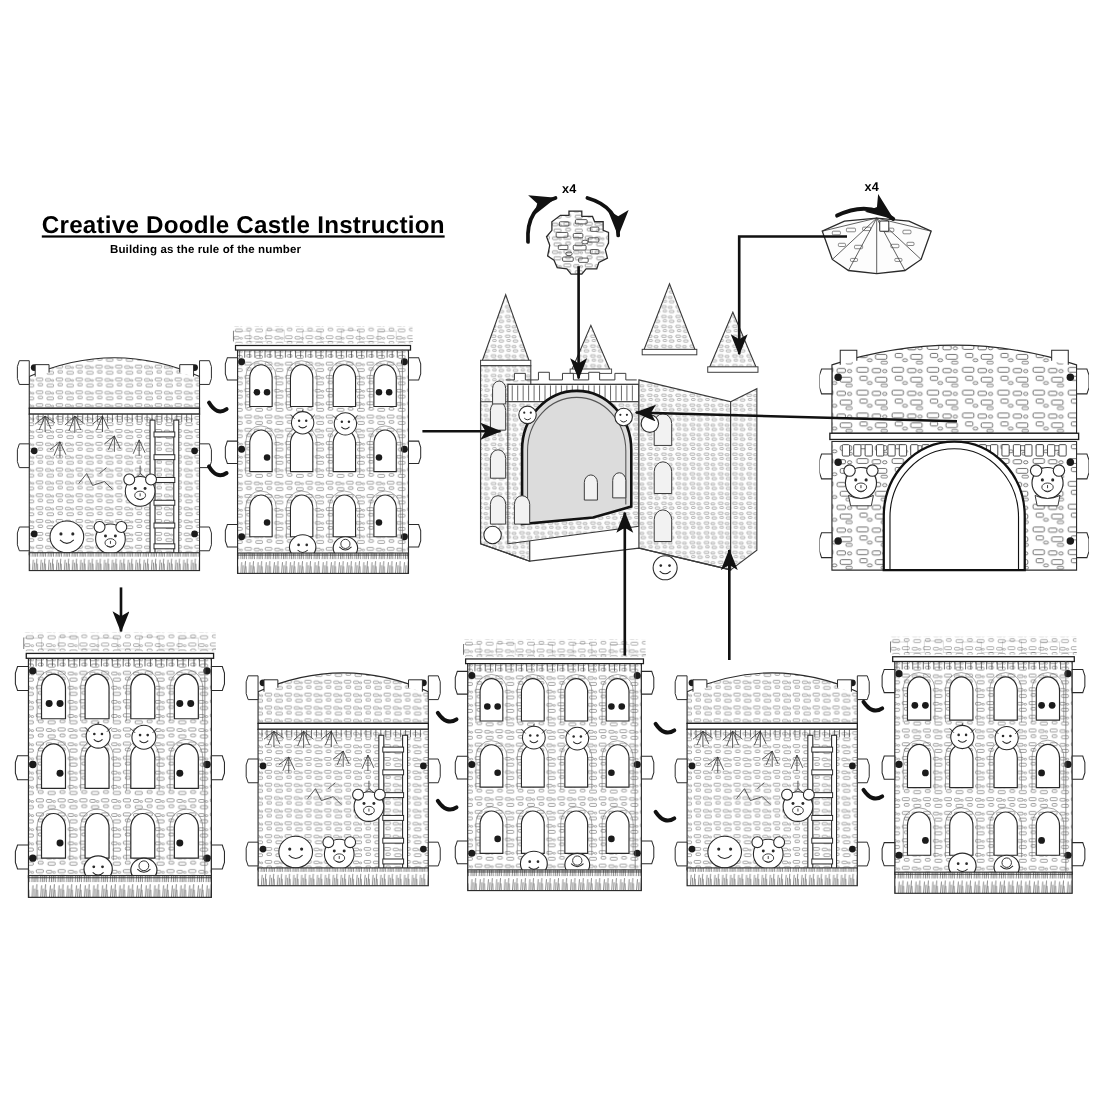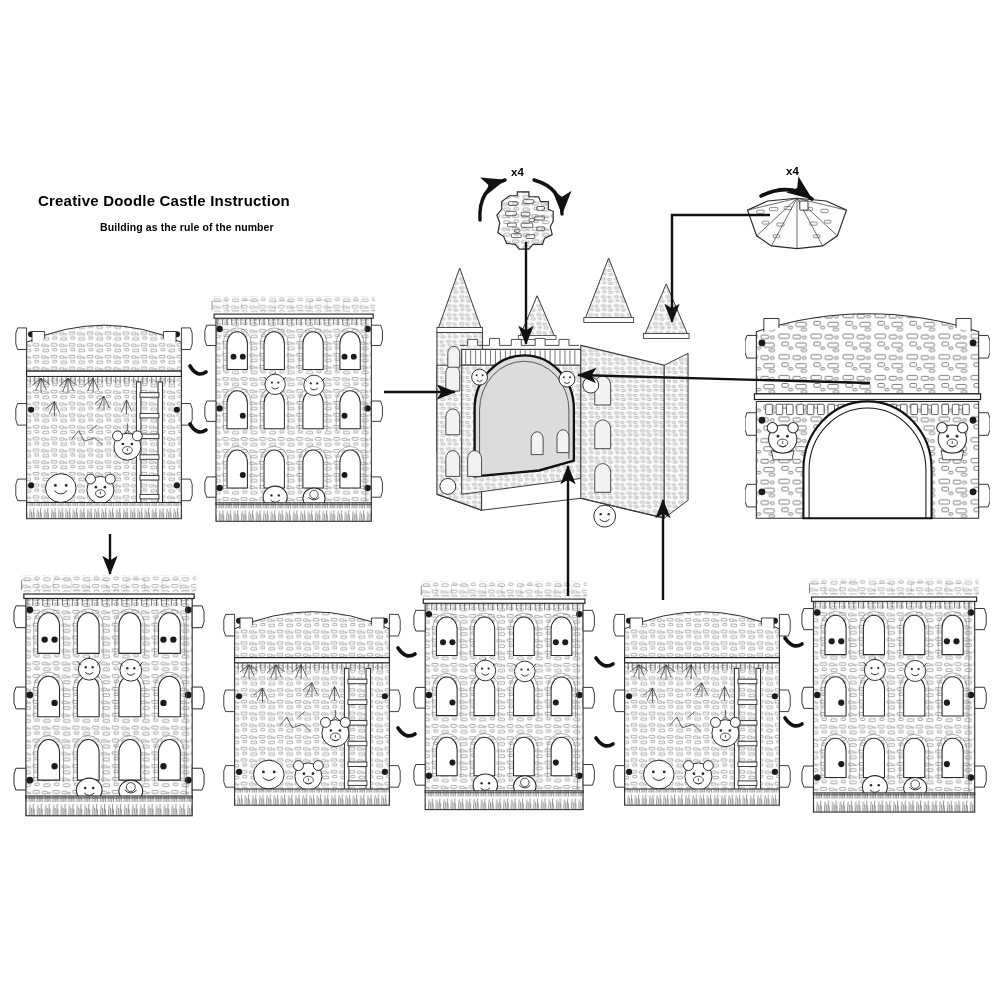--- a/index.html
+++ b/index.html
@@ -22,24 +22,25 @@
     left: 0; top: 0;
     width: 1000px;
     height: 1000px;
   }
 
   
   .title-main {
     position: absolute;
     left: 38px;
     top: 192px;
-    font-size: 15px;
+    font-size: 22px;
     font-weight: bold;
     letter-spacing: 0.2px;
     white-space: nowrap;
+    text-decoration: underline;
   }
   .title-sub {
     position: absolute;
     left: 100px;
     top: 221px;
     font-size: 10.5px;
     font-weight: bold;
     letter-spacing: 0.1px;
     white-space: nowrap;
   }

